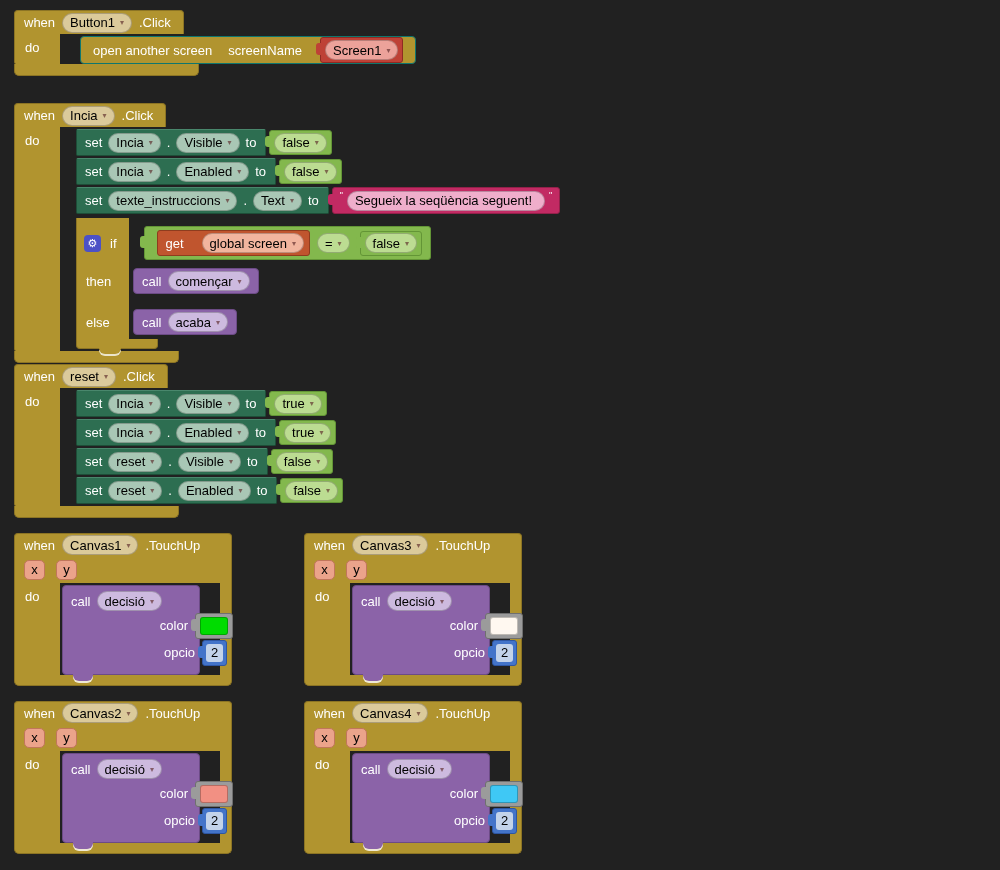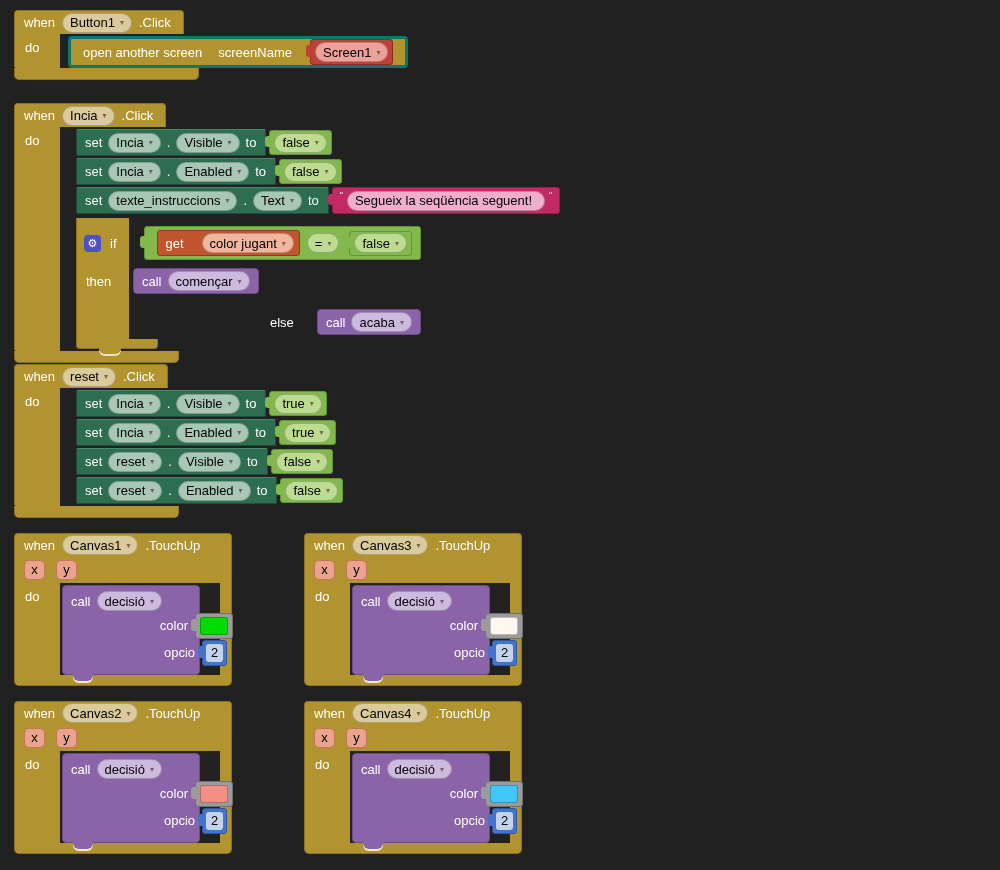--- a/index.html
+++ b/index.html
@@ -92,22 +92,22 @@
     margin-left:3px;padding:0 8px;
     background:#8B63A8;border:1px solid #6C4B86;border-radius:4px;color:#fff;
   }
   .iffooter{position:relative;width:80px;height:9px;background:#B1942F;
     border:1px solid #8C7424;border-top:none;border-radius:0 0 4px 4px;margin-top:2px;}
   .iffooter::after{content:"";position:absolute;left:22px;bottom:-6px;width:22px;height:6px;
     background:#B1942F;border-radius:0 0 6px 6px;box-shadow:0 2px 0 rgba(255,255,255,.75);}
 
   
   .openblk{
-    display:flex;align-items:center;gap:16px;height:26px;margin:2px 0 0 8px;
-    padding:0 12px;background:#B1942F;border:3px solid #0f766e;border-radius:4px;
+    display:flex;align-items:center;gap:16px;height:26px;margin:2px 0 0 20px;
+    padding:0 12px;background:#B1942F;border:1px solid #0f766e;border-radius:4px;
   }
   .screenblk{
     position:relative;display:flex;align-items:center;height:24px;margin-left:2px;
     padding:0 4px;background:#BE4136;border:1px solid #8F2A22;border-radius:3px;
   }
   .screenblk::before{content:"";position:absolute;left:-5px;top:5px;width:6px;height:12px;
     background:#BE4136;border-radius:3px 0 0 3px;}
 
   
   .canvasblk{width:218px;}
@@ -254,21 +254,21 @@
 
       <div class="ifwrap">
         <div class="ifspine"></div>
         <div class="ifrow">
           <span class="gear"></span>
           <span class="iflabel">if</span>
           <div class="condblk">
             <div class="getblk">
               <span>get</span>
               <span class="chip peach">
-                  <span>color jugant</span>
+                  <span>global screen</span>
                 </span>
             </div>
             <span class="chip lgreen">
                 <span>=</span>
               </span>
             <div class="logicblk">
               <span class="chip lgreen">
                   <span>false</span>
                 </span>
             </div>
@@ -276,21 +276,21 @@
         </div>
         <div class="ifrow">
           <span class="branchlabel">then</span>
           <div class="callblk">
             <span>call</span>
             <span class="chip lav">
                 <span>començar</span>
               </span>
           </div>
         </div>
-        <div class="ifrow" style="margin-top:15px;justify-content:flex-end;">
+        <div class="ifrow" style="margin-top:15px;">
           <span class="branchlabel">else</span>
           <div class="callblk">
             <span>call</span>
             <span class="chip lav">
                 <span>acaba</span>
               </span>
           </div>
         </div>
         <div class="iffooter"></div>
       </div>

